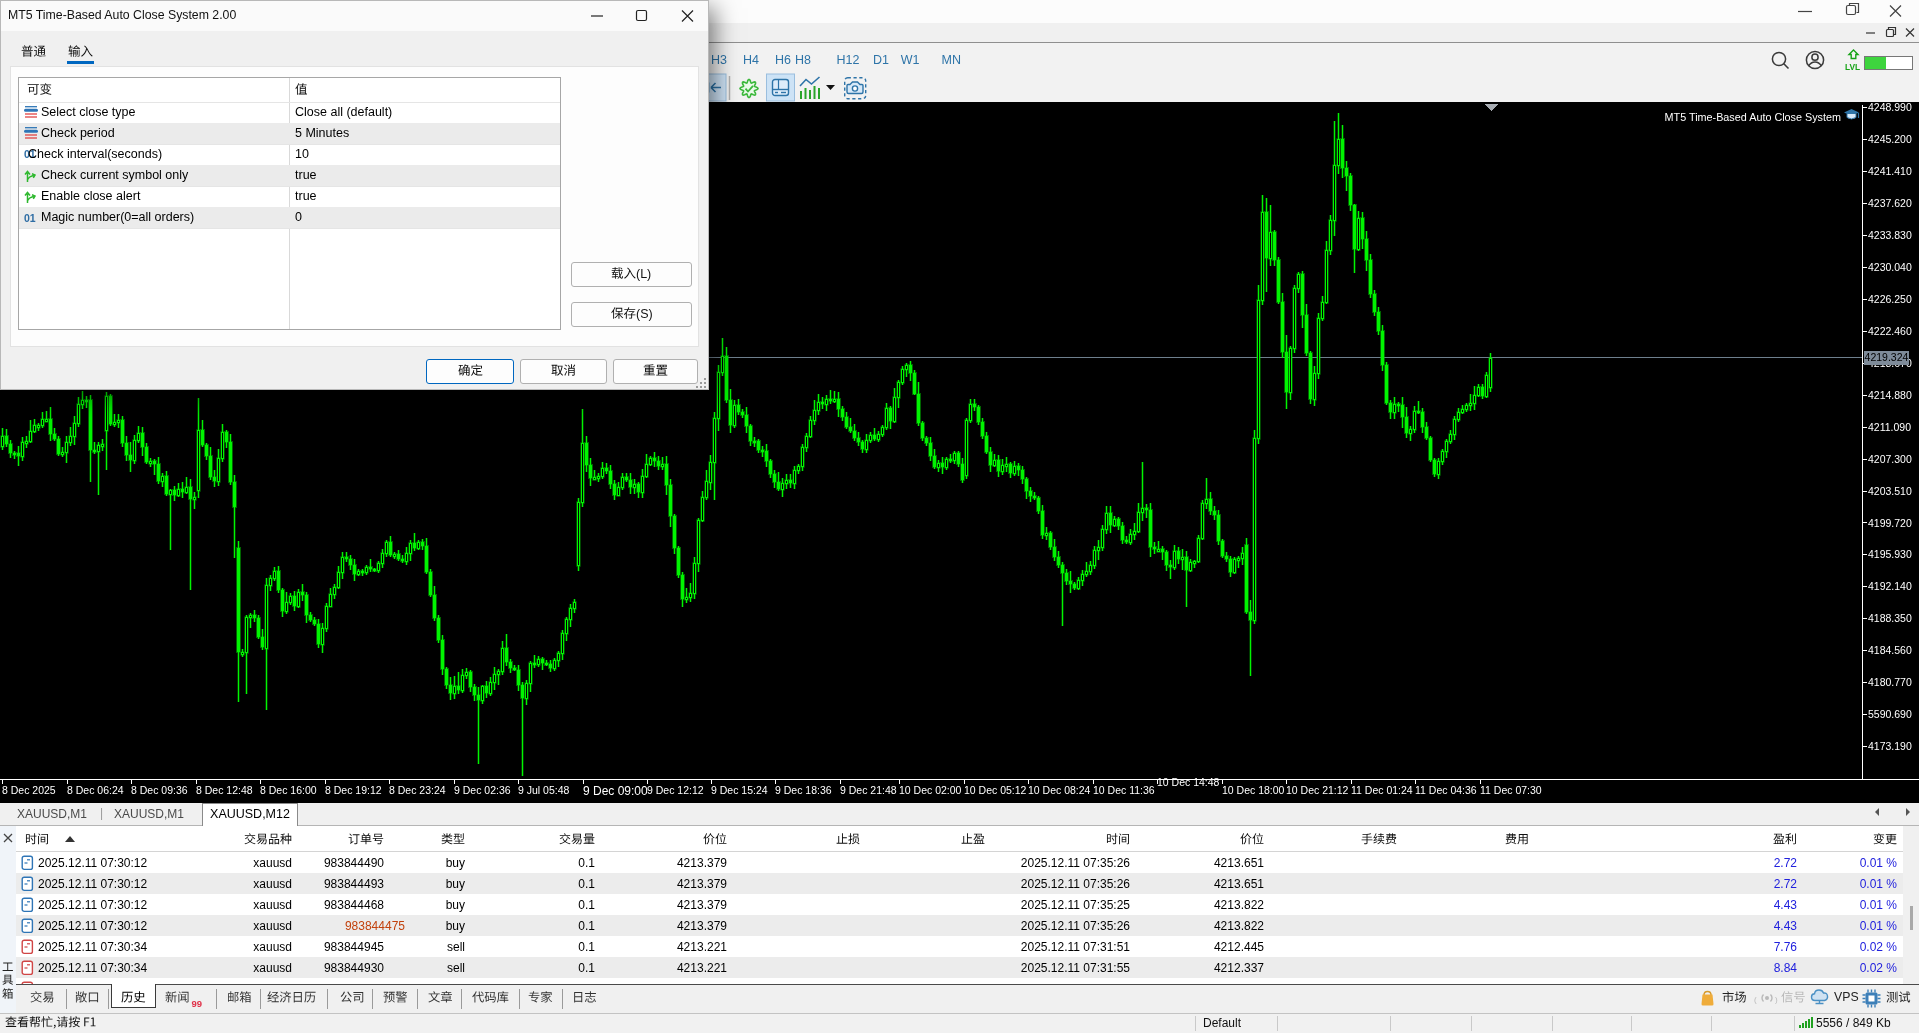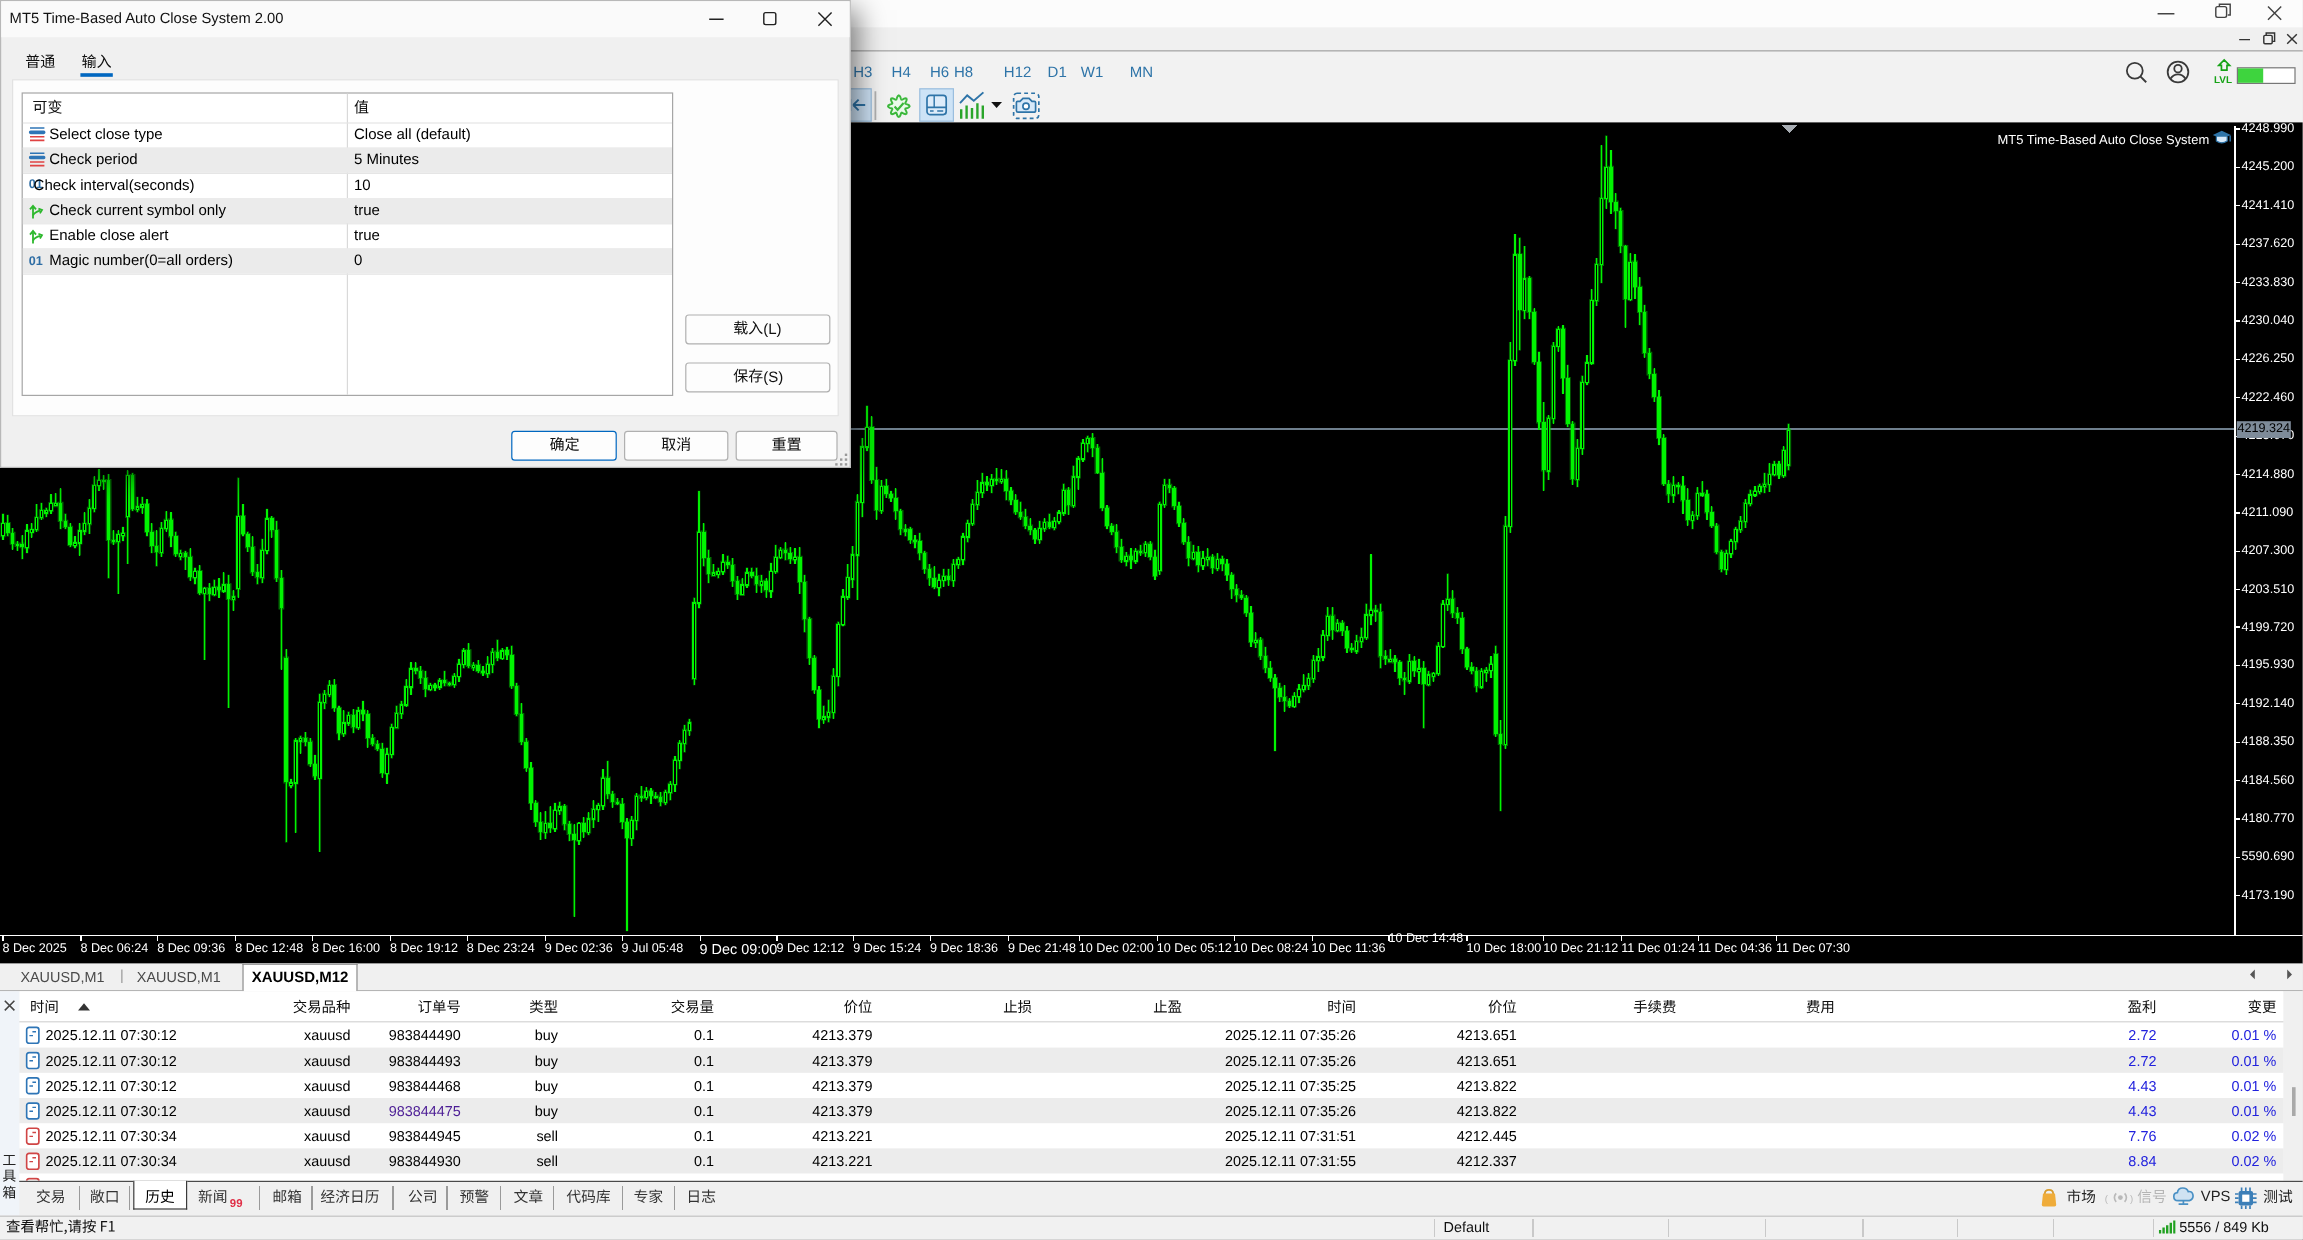--- a/index.html
+++ b/index.html
@@ -138,21 +138,21 @@
     <div class="t" style="left:1222px;top:784px;font-size:10.5px;color:#fff">10 Dec 18:00</div>
     <div class="t" style="left:1286px;top:784px;font-size:10.5px;color:#fff">10 Dec 21:12</div>
     <div class="t" style="left:1351px;top:784px;font-size:10.5px;color:#fff">11 Dec 01:24</div>
     <div class="t" style="left:1415px;top:784px;font-size:10.5px;color:#fff">11 Dec 04:36</div>
     <div class="t" style="left:1480px;top:784px;font-size:10.5px;color:#fff">11 Dec 07:30</div>
     <div class="abs" style="left:0;top:803px;width:1919px;height:23px;background:#f0f0f0;border-bottom:1px solid #b5b5b5"></div>
     <div class="t" style="left:52px;top:807px;transform:translateX(-50%);font-size:12px;color:#4a4a4a">XAUUSD,M1</div>
     <div class="t" style="left:100px;top:806px;font-size:12px;color:#999">|</div>
     <div class="t" style="left:149px;top:807px;transform:translateX(-50%);font-size:12px;color:#4a4a4a">XAUUSD,M1</div>
     <div class="abs" style="left:202px;top:803px;width:96px;height:23px;background:#fff;border:1px solid #8a8a8a;border-bottom:none"></div>
-    <div class="t" style="left:250px;top:806.5px;transform:translateX(-50%);font-size:12.5px;font-weight:bold;color:#000">XAUUSD,M12</div>
+    <div class="t" style="left:250px;top:806.5px;transform:translateX(-50%);font-size:12.5px;font-weight:normal;color:#000">XAUUSD,M12</div>
     <svg class="abs" style="left:1870px;top:806px" width="45" height="12">
       <path d="M9 2 L5 6 L9 10 Z" fill="#555" stroke="none"></path>
       <path d="M36 2 L40 6 L36 10 Z" fill="#555" stroke="none"></path>
     </svg>
     <div class="abs" style="left:16px;top:826px;width:1887px;height:152px;background:#fff"></div>
     <svg class="abs" style="left:0;top:826px" width="1919" height="152" shape-rendering="crispEdges">
       <path d="M176.5 828V976M297.5 828V976M388.5 828V976M469.5 828V976M600.5 828V976M731.5 828V976M865.5 828V976M990.5 828V976M1135.5 828V976M1270.5 828V976M1400.5 828V976M1530.5 828V976M1803.5 828V976" stroke="#dcdcdc" stroke-width="1"></path>
     </svg>
     <svg style="position:absolute;left:25.0px;top:832.5px;overflow:visible;" width="24.0" height="14.4" fill="#111">
       <path transform="translate(0.00,10.32) scale(0.012000,-0.012000)" d="M474 452C527 375 595 269 627 208L693 246C659 307 590 409 536 485ZM324 402V174H153V402ZM324 469H153V688H324ZM81 756V25H153V106H394V756ZM764 835V640H440V566H764V33C764 13 756 6 736 6C714 4 640 4 562 7C573 -15 585 -49 590 -70C690 -70 754 -69 790 -56C826 -44 840 -22 840 33V566H962V640H840V835Z"></path>
@@ -267,21 +267,21 @@
     <div class="t" style="left:1264px;top:897.5px;font-size:12px;color:#000;transform:translateX(-100%)">4213.822</div>
     <div class="t" style="left:1797px;top:897.5px;font-size:12px;color:#2121dd;transform:translateX(-100%)">4.43</div>
     <div class="t" style="left:1897px;top:897.5px;font-size:12px;color:#2121dd;transform:translateX(-100%)">0.01 %</div>
     <svg class="abs" style="left:21px;top:917.5px" width="13" height="16">
       <rect x="1.2" y="1.2" width="10.2" height="13.2" rx="2" fill="#fff" stroke="#2e75b6" stroke-width="1.4"></rect>
       <line x1="6" y1="4.8" x2="9" y2="4.8" stroke="#2e75b6" stroke-width="1.2"></line>
       <line x1="3.5" y1="8" x2="6.5" y2="8" stroke="#2e75b6" stroke-width="1.2"></line>
     </svg>
     <div class="t" style="left:38px;top:918.5px;font-size:12px;color:#000">2025.12.11 07:30:12</div>
     <div class="t" style="left:292px;top:918.5px;font-size:12px;color:#000;transform:translateX(-100%)">xauusd</div>
-    <div class="t" style="left:384px;top:918.5px;font-size:12px;color:#4c1d95;transform:translateX(-100%)">983844475</div>
+    <div class="t" style="left:405px;top:918.5px;font-size:12px;color:#c2410c;transform:translateX(-100%)">983844475</div>
     <div class="t" style="left:465px;top:918.5px;font-size:12px;color:#000;transform:translateX(-100%)">buy</div>
     <div class="t" style="left:595px;top:918.5px;font-size:12px;color:#000;transform:translateX(-100%)">0.1</div>
     <div class="t" style="left:727px;top:918.5px;font-size:12px;color:#000;transform:translateX(-100%)">4213.379</div>
     <div class="t" style="left:1130px;top:918.5px;font-size:12px;color:#000;transform:translateX(-100%)">2025.12.11 07:35:26</div>
     <div class="t" style="left:1264px;top:918.5px;font-size:12px;color:#000;transform:translateX(-100%)">4213.822</div>
     <div class="t" style="left:1797px;top:918.5px;font-size:12px;color:#2121dd;transform:translateX(-100%)">4.43</div>
     <div class="t" style="left:1897px;top:918.5px;font-size:12px;color:#2121dd;transform:translateX(-100%)">0.01 %</div>
     <svg class="abs" style="left:21px;top:938.5px" width="13" height="16">
       <rect x="1.2" y="1.2" width="10.2" height="13.2" rx="2" fill="#fff" stroke="#d04545" stroke-width="1.4"></rect>
       <line x1="6" y1="4.8" x2="9" y2="4.8" stroke="#d04545" stroke-width="1.2"></line>

